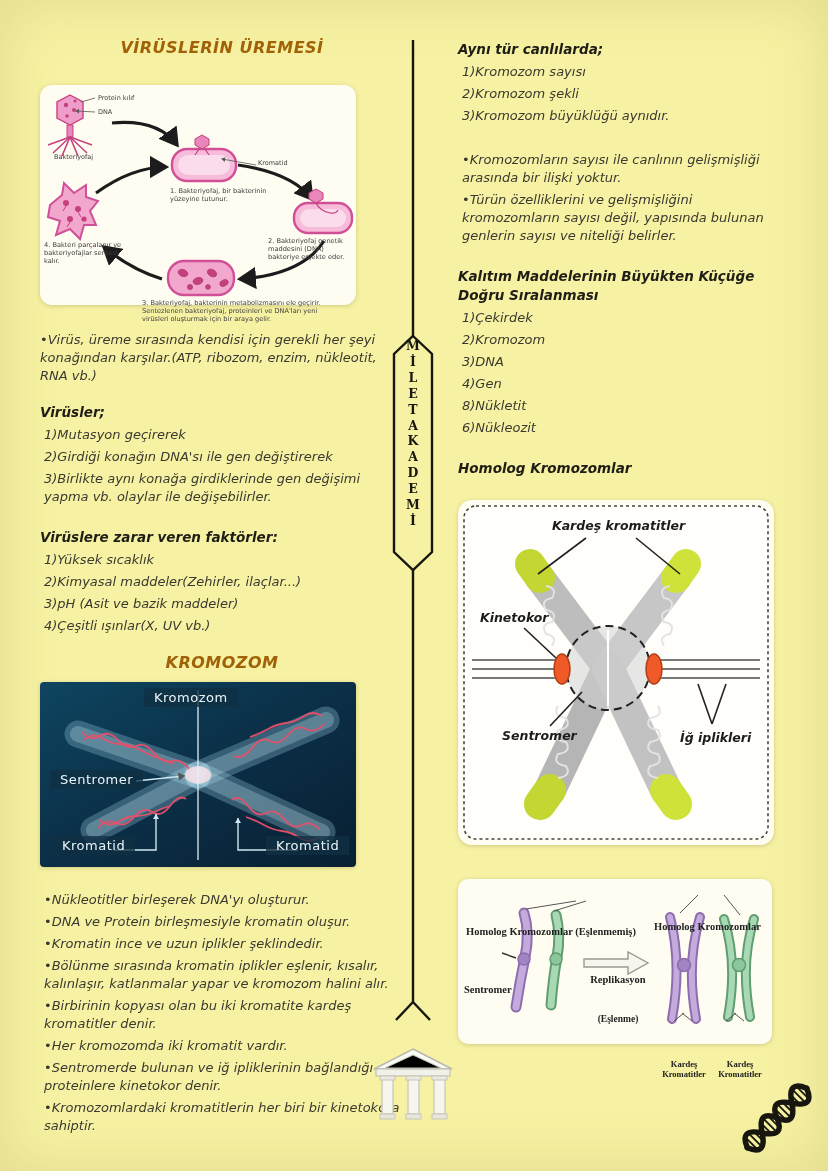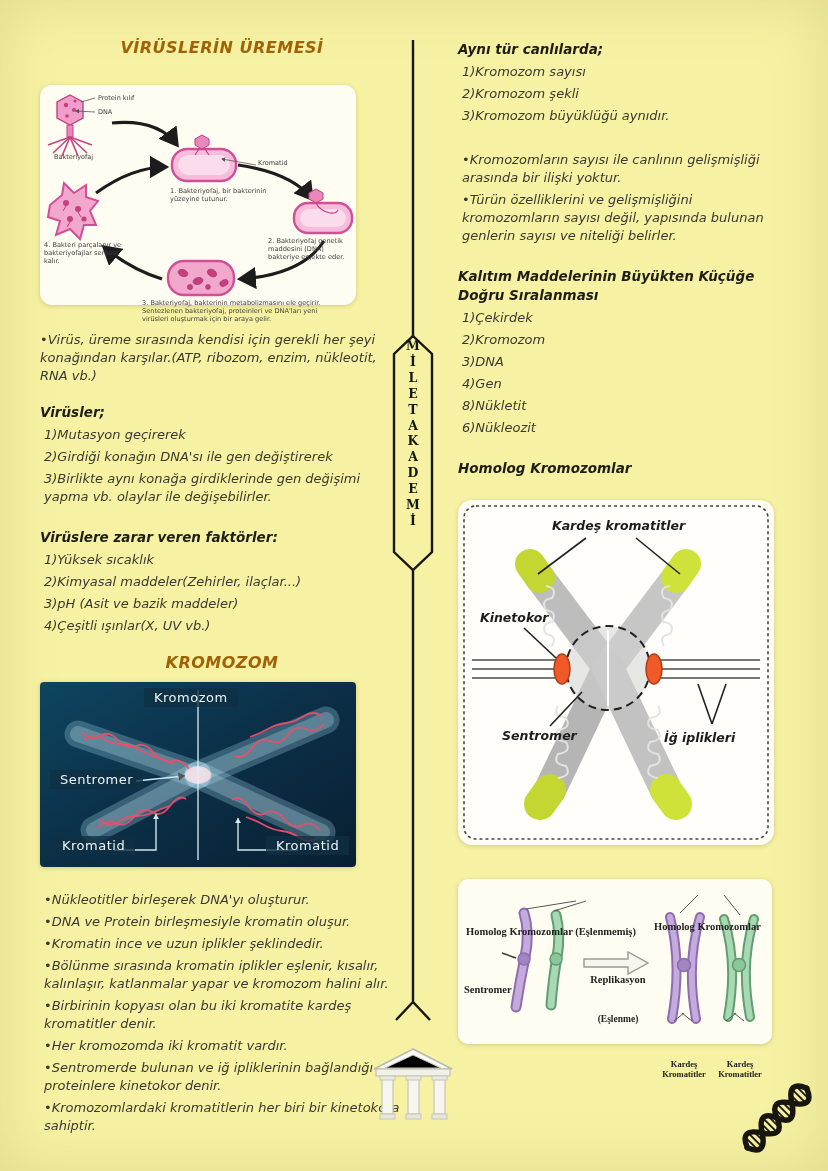--- a/index.html
+++ b/index.html
@@ -303,21 +303,21 @@
           <line x1="178" y1="38" x2="222" y2="74"></line>
           <line x1="66" y1="128" x2="98" y2="158"></line>
           <line x1="92" y1="226" x2="124" y2="192"></line>
           <line x1="254" y1="224" x2="240" y2="184"></line>
           <line x1="254" y1="224" x2="268" y2="184"></line>
         </g>
       </svg>
       <div class="ovl c-lab" style="left:94px; top:18px;">Kardeş kromatitler</div>
       <div class="ovl c-lab" style="left:22px; top:110px;">Kinetokor</div>
       <div class="ovl c-lab" style="left:44px; top:228px;">Sentromer</div>
-      <div class="ovl c-lab" style="left:206px; top:230px;">İğ iplikleri</div>
+      <div class="ovl c-lab" style="left:222px; top:230px;">İğ iplikleri</div>
     </div>
 
     <div style="height:34px"></div>
 
     <div class="panel" style="width:314px; height:165px; border-radius:10px;">
       <svg width="314" height="165" viewBox="0 0 314 165">
 
         <g fill="none" stroke-linecap="round">
           <path d="M66,34 q6,20 1,44 q-5,24 -9,50" stroke="#8f6cae" stroke-width="11"></path>
           <path d="M66,34 q6,20 1,44 q-5,24 -9,50" stroke="#c4abdd" stroke-width="7"></path>

